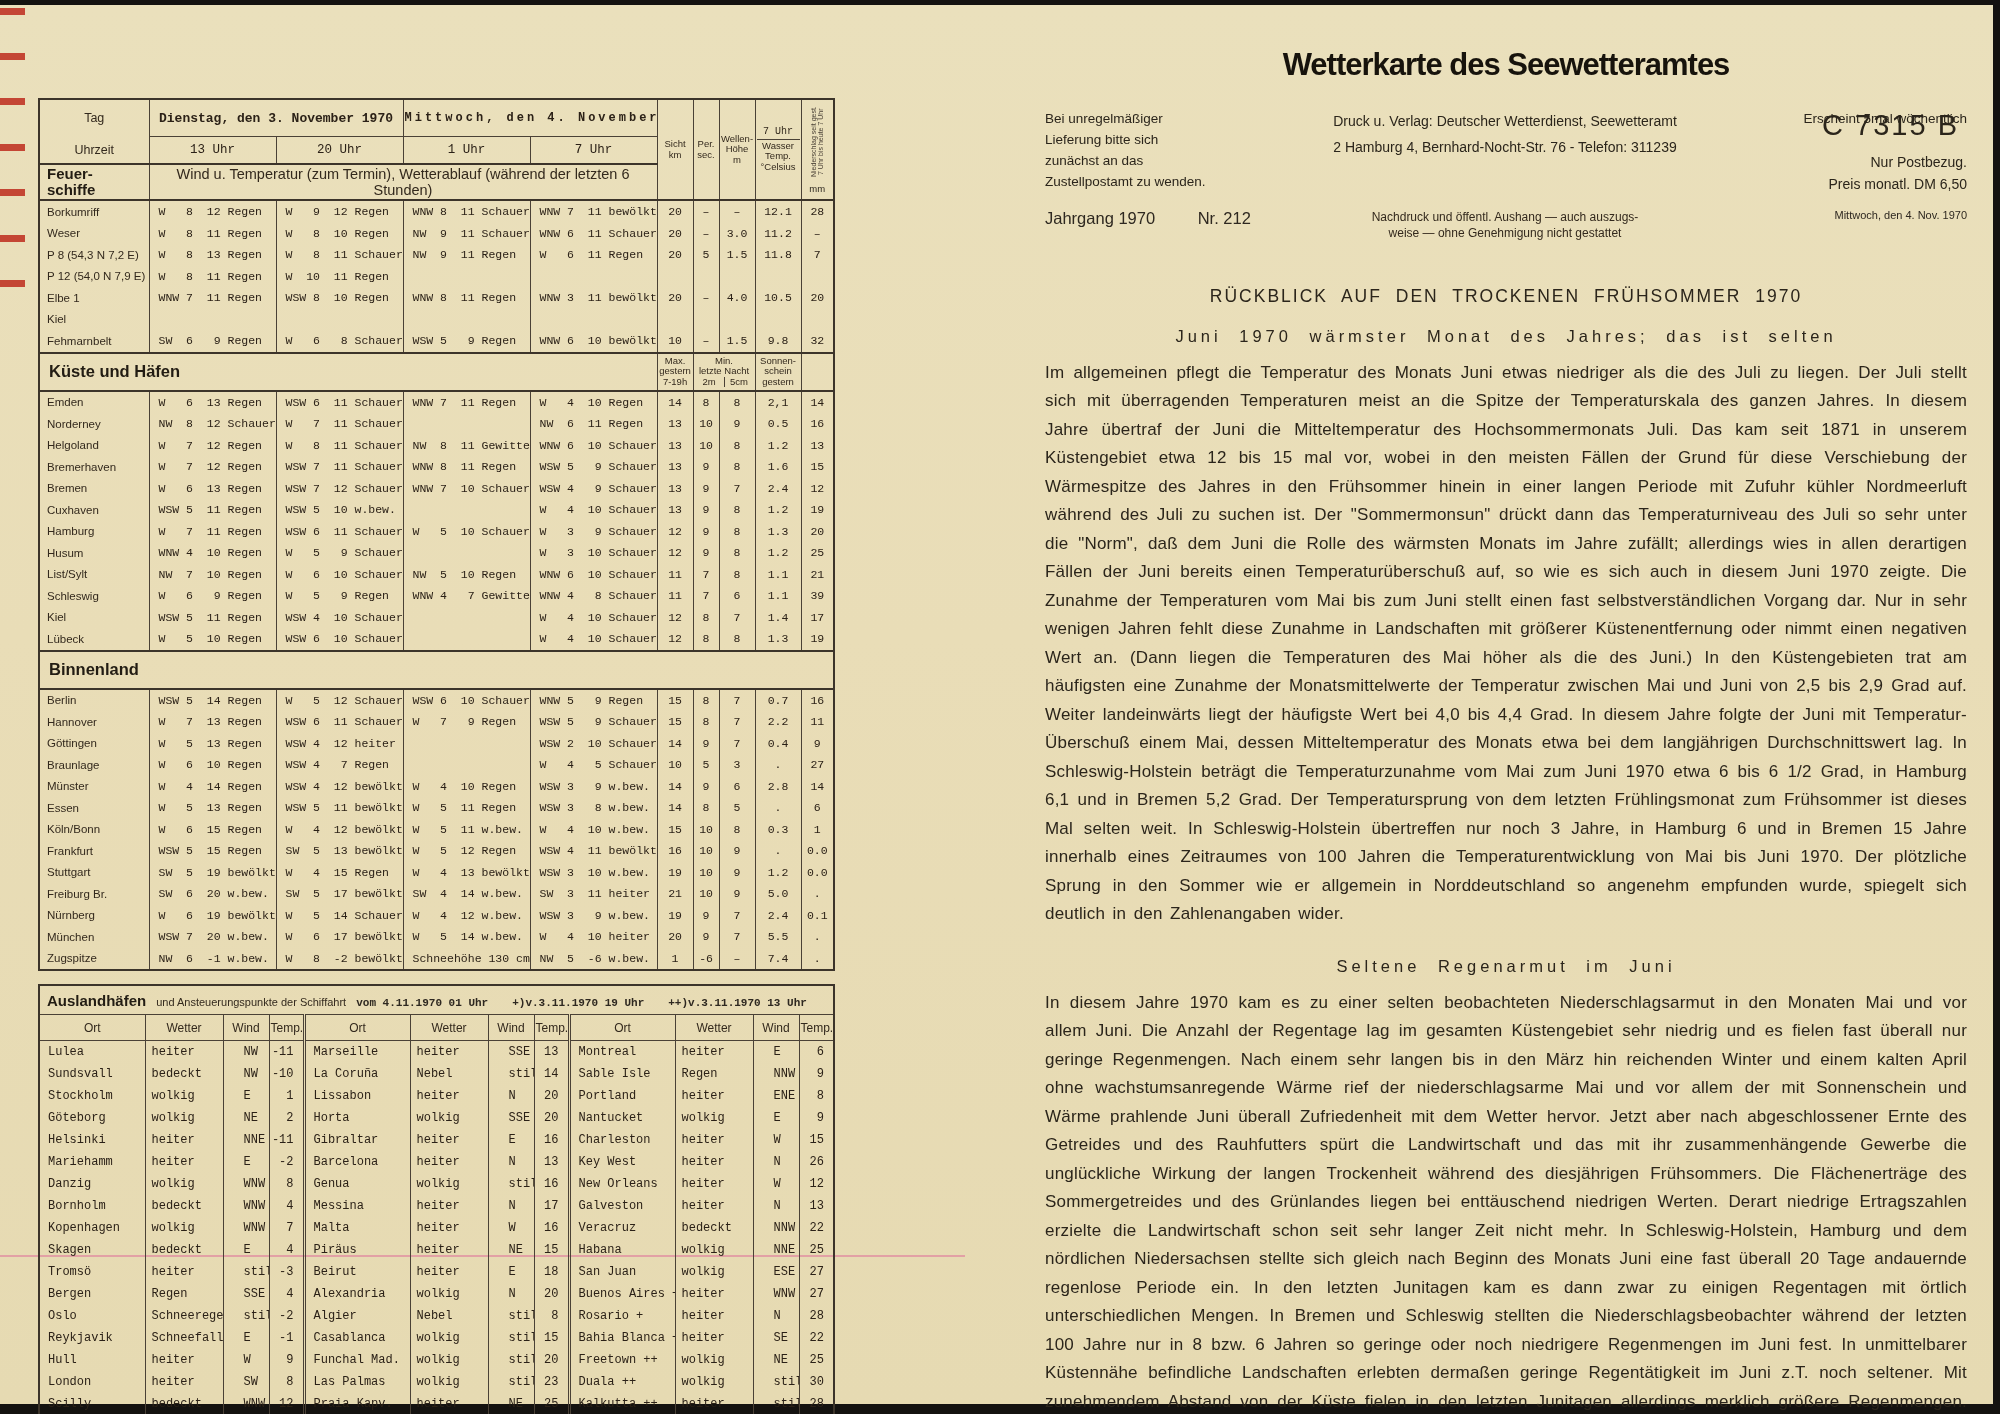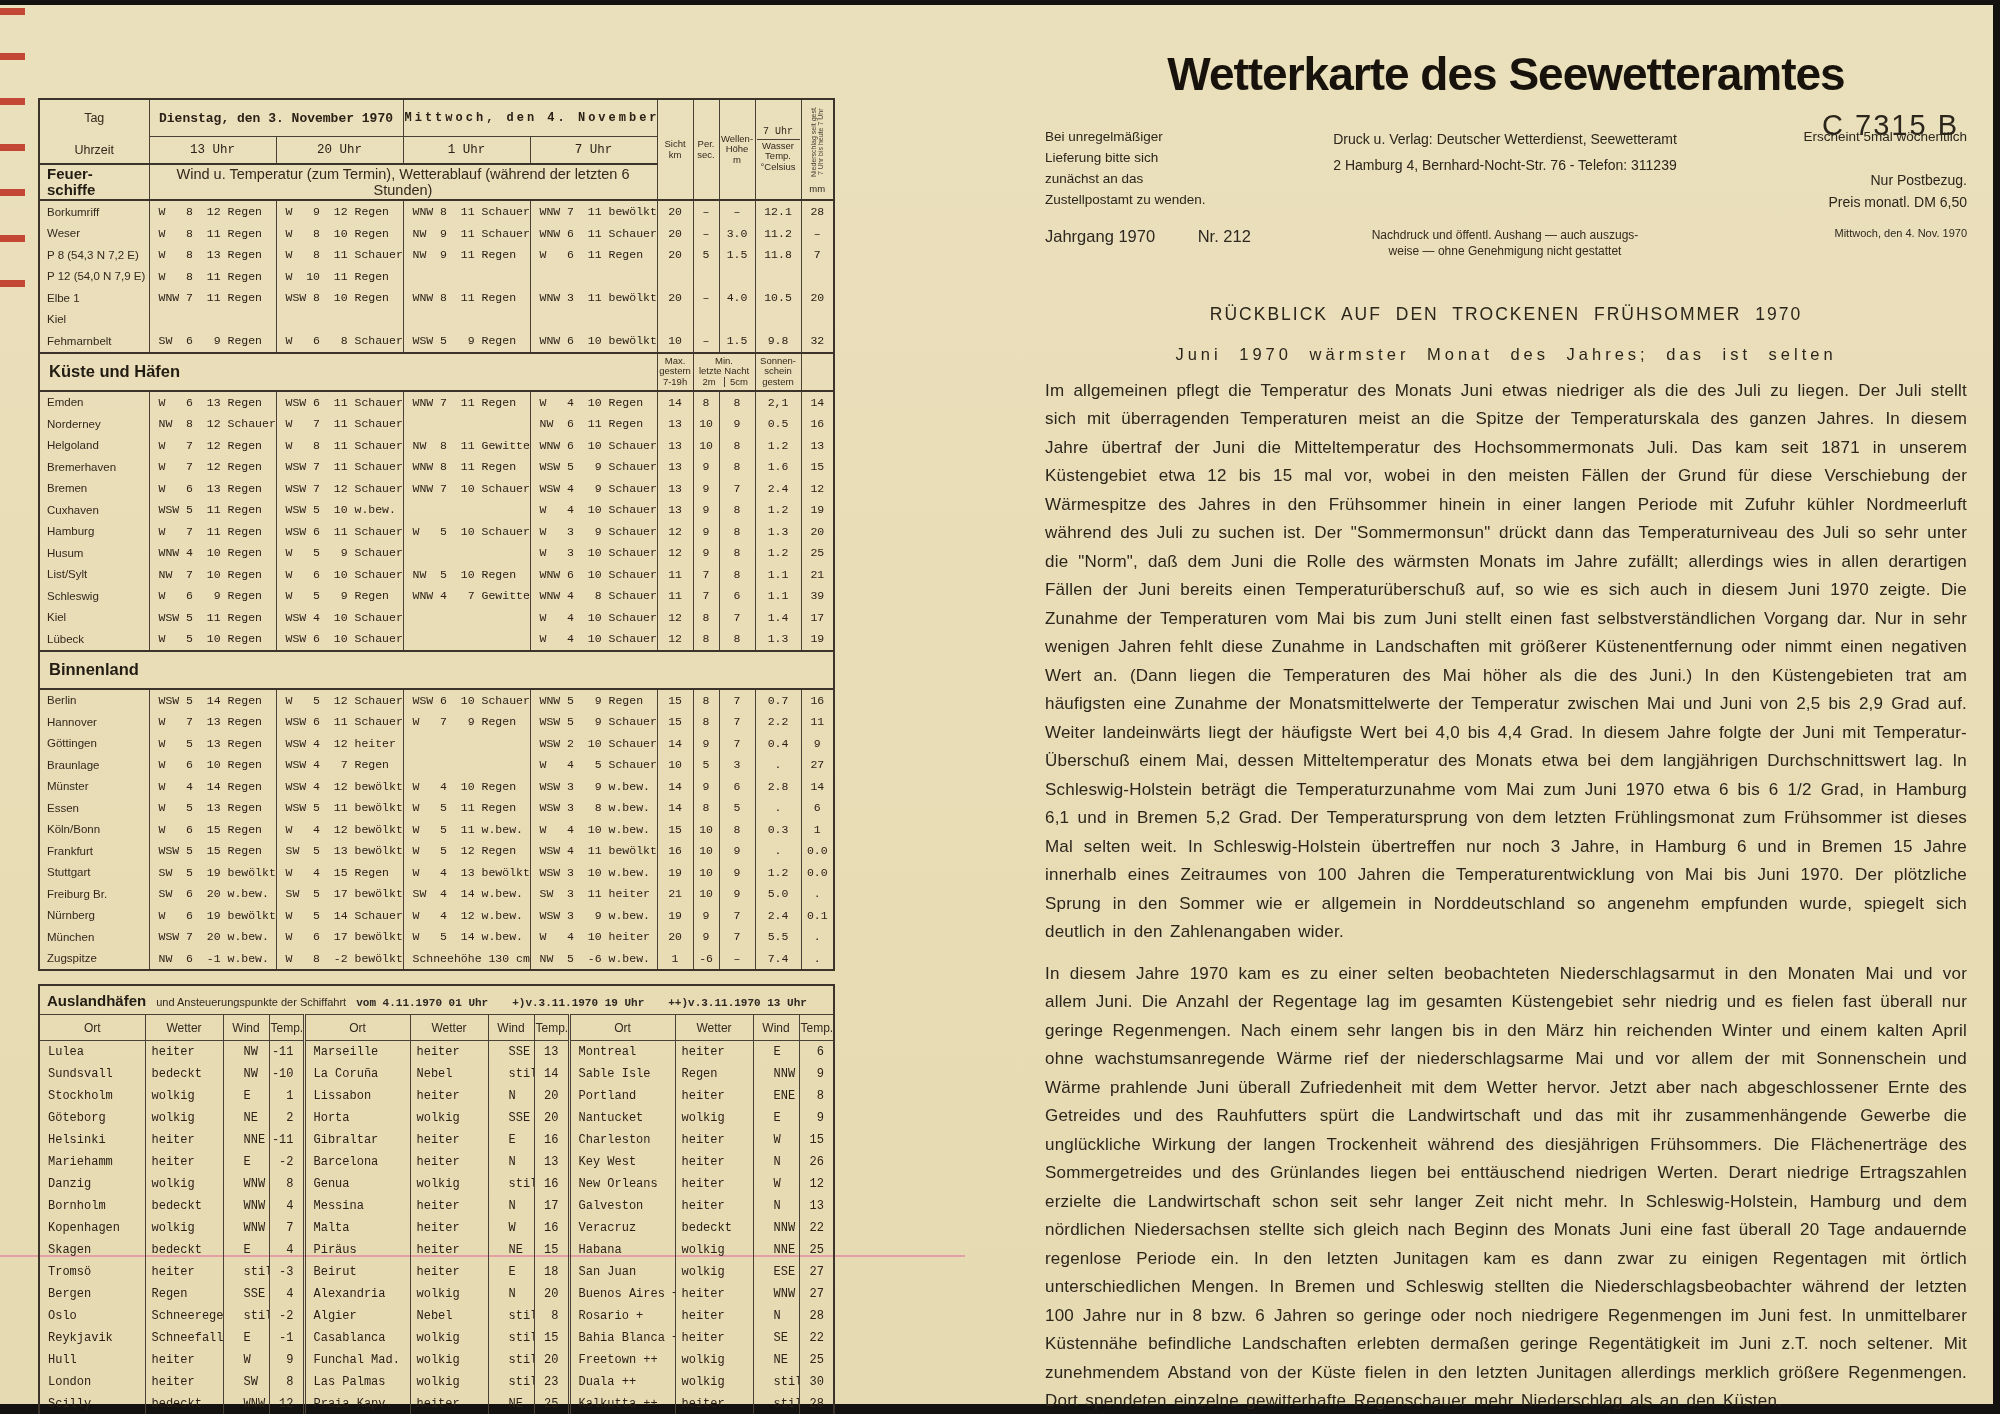--- a/index.html
+++ b/index.html
@@ -66,21 +66,21 @@
                border-bottom:1px solid #4a4136;vertical-align:middle;color:#33291d;}
   .ausland-table tbody td{height:20px;font-family:"Liberation Mono","DejaVu Sans Mono",monospace;
                font-size:12px;color:#2b2117;vertical-align:middle;}
   .ausland-table tbody td:nth-child(4n+1){padding-left:8px;white-space:nowrap;}
   .ausland-table tbody td:nth-child(4n+2){padding-left:6px;}
   .ausland-table tbody td:nth-child(4n+3){white-space:pre;padding-left:20px;}
   .ausland-table tbody td:nth-child(4n){text-align:right;padding-right:9px;}
   .ausland-table td:nth-child(5),.ausland-table td:nth-child(9){border-left:3px double #4a4136;}
   
   #right-col{position:absolute;left:1045px;top:42px;width:922px;}
-  #masthead-title{text-align:center;font-size:46px;font-weight:700;letter-spacing:-1px;color:#17130c;}
+  #masthead-title{text-align:center;font-size:31px;font-weight:700;letter-spacing:-1px;color:#17130c;}
   #code{position:absolute;right:8px;top:62px;font-size:29px;letter-spacing:2px;color:#2b251b;}
   #mast-row{display:flex;margin-top:26px;}
   #delivery{width:235px;font-size:13.5px;line-height:1.55;color:#2b251b;}
   #imprint{width:450px;text-align:center;font-size:14px;line-height:1.85;color:#2b251b;}
   #subsc{width:237px;text-align:right;font-size:14px;line-height:1.55;color:#2b251b;}
   #subsc .first{margin-bottom:22px;font-size:13.5px;}
   #issue-row{display:flex;align-items:flex-start;margin-top:14px;}
   #issue-left{width:235px;font-size:16.5px;white-space:nowrap;}
   #issue-left .nr{margin-left:38px;}
   #issue-center{width:450px;text-align:center;font-size:12px;line-height:1.35;color:#33291d;}
@@ -910,19 +910,20 @@
           <div>Nachdruck und öffentl. Aushang — auch auszugs-</div>
           <div>weise — ohne Genehmigung nicht gestattet</div>
         </div>
         <div id="issue-right">Mittwoch, den 4. Nov. 1970</div>
       </div>
 
       <div id="article">
         <div id="article-title">RÜCKBLICK AUF DEN TROCKENEN FRÜHSOMMER 1970</div>
         <div id="heading1" class="subhead">Juni 1970 wärmster Monat des Jahres; das ist selten</div>
         <div class="para">Im allgemeinen pflegt die Temperatur des Monats Juni etwas niedriger als die des Juli zu liegen. Der Juli stellt sich mit überragenden Temperaturen meist an die Spitze der Temperaturskala des ganzen Jahres. In diesem Jahre übertraf der Juni die Mitteltemperatur des Hochsommermonats Juli. Das kam seit 1871 in unserem Küstengebiet etwa 12 bis 15 mal vor, wobei in den meisten Fällen der Grund für diese Verschiebung der Wärmespitze des Jahres in den Frühsommer hinein in einer langen Periode mit Zufuhr kühler Nordmeerluft während des Juli zu suchen ist. Der "Sommermonsun" drückt dann das Temperaturniveau des Juli so sehr unter die "Norm", daß dem Juni die Rolle des wärmsten Monats im Jahre zufällt; allerdings wies in allen derartigen Fällen der Juni bereits einen Temperaturüberschuß auf, so wie es sich auch in diesem Juni 1970 zeigte. Die Zunahme der Temperaturen vom Mai bis zum Juni stellt einen fast selbstverständlichen Vorgang dar. Nur in sehr wenigen Jahren fehlt diese Zunahme in Landschaften mit größerer Küstenentfernung oder nimmt einen negativen Wert an. (Dann liegen die Temperaturen des Mai höher als die des Juni.) In den Küstengebieten trat am häufigsten eine Zunahme der Monatsmittelwerte der Temperatur zwischen Mai und Juni von 2,5 bis 2,9 Grad auf. Weiter landeinwärts liegt der häufigste Wert bei 4,0 bis 4,4 Grad. In diesem Jahre folgte der Juni mit Temperatur-Überschuß einem Mai, dessen Mitteltemperatur des Monats etwa bei dem langjährigen Durchschnittswert lag. In Schleswig-Holstein beträgt die Temperaturzunahme vom Mai zum Juni 1970 etwa 6 bis 6 1/2 Grad, in Hamburg 6,1 und in Bremen 5,2 Grad. Der Temperatursprung von dem letzten Frühlingsmonat zum Frühsommer ist dieses Mal selten weit. In Schleswig-Holstein übertreffen nur noch 3 Jahre, in Hamburg 6 und in Bremen 15 Jahre innerhalb eines Zeitraumes von 100 Jahren die Temperaturentwicklung von Mai bis Juni 1970. Der plötzliche Sprung in den Sommer wie er allgemein in Norddeutschland so angenehm empfunden wurde, spiegelt sich deutlich in den Zahlenangaben wider.</div>
+        <div id="heading2" class="subhead">Seltene Regenarmut im Juni</div>
         <div class="para">In diesem Jahre 1970 kam es zu einer selten beobachteten Niederschlagsarmut in den Monaten Mai und vor allem Juni. Die Anzahl der Regentage lag im gesamten Küstengebiet sehr niedrig und es fielen fast überall nur geringe Regenmengen. Nach einem sehr langen bis in den März hin reichenden Winter und einem kalten April ohne wachstumsanregende Wärme rief der niederschlagsarme Mai und vor allem der mit Sonnenschein und Wärme prahlende Juni überall Zufriedenheit mit dem Wetter hervor. Jetzt aber nach abgeschlossener Ernte des Getreides und des Rauhfutters spürt die Landwirtschaft und das mit ihr zusammenhängende Gewerbe die unglückliche Wirkung der langen Trockenheit während des diesjährigen Frühsommers. Die Flächenerträge des Sommergetreides und des Grünlandes liegen bei enttäuschend niedrigen Werten. Derart niedrige Ertragszahlen erzielte die Landwirtschaft schon seit sehr langer Zeit nicht mehr. In Schleswig-Holstein, Hamburg und dem nördlichen Niedersachsen stellte sich gleich nach Beginn des Monats Juni eine fast überall 20 Tage andauernde regenlose Periode ein. In den letzten Junitagen kam es dann zwar zu einigen Regentagen mit örtlich unterschiedlichen Mengen. In Bremen und Schleswig stellten die Niederschlagsbeobachter während der letzten 100 Jahre nur in 8 bzw. 6 Jahren so geringe oder noch niedrigere Regenmengen im Juni fest. In unmittelbarer Küstennähe befindliche Landschaften erlebten dermaßen geringe Regentätigkeit im Juni z.T. noch seltener. Mit zunehmendem Abstand von der Küste fielen in den letzten Junitagen allerdings merklich größere Regenmengen. Dort spendeten einzelne gewitterhafte Regenschauer mehr Niederschlag als an den Küsten.</div>
 
       </div>
     </div>
 
   </div>
 </div>
 
 </body></html>

